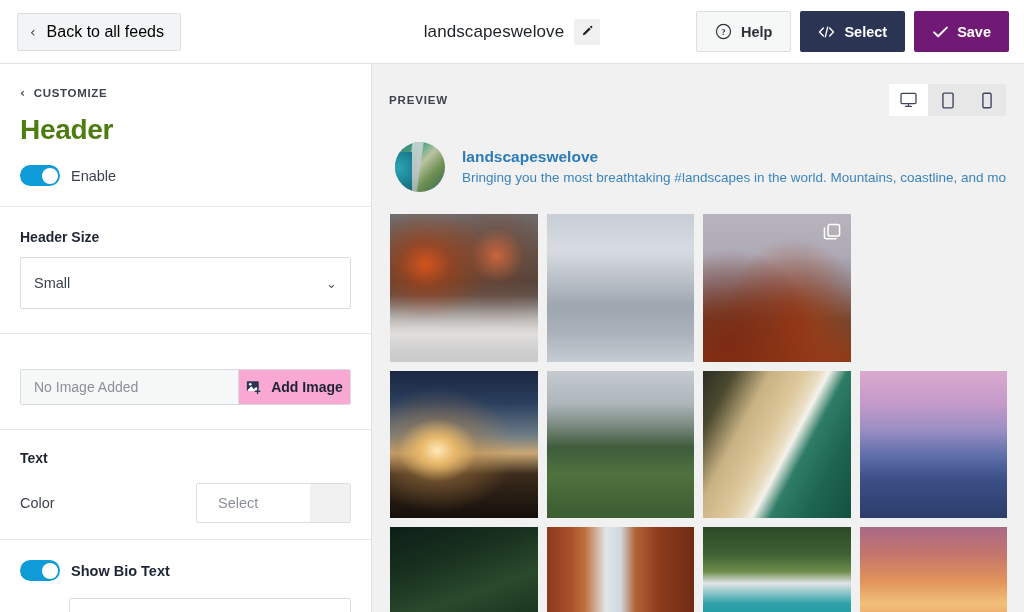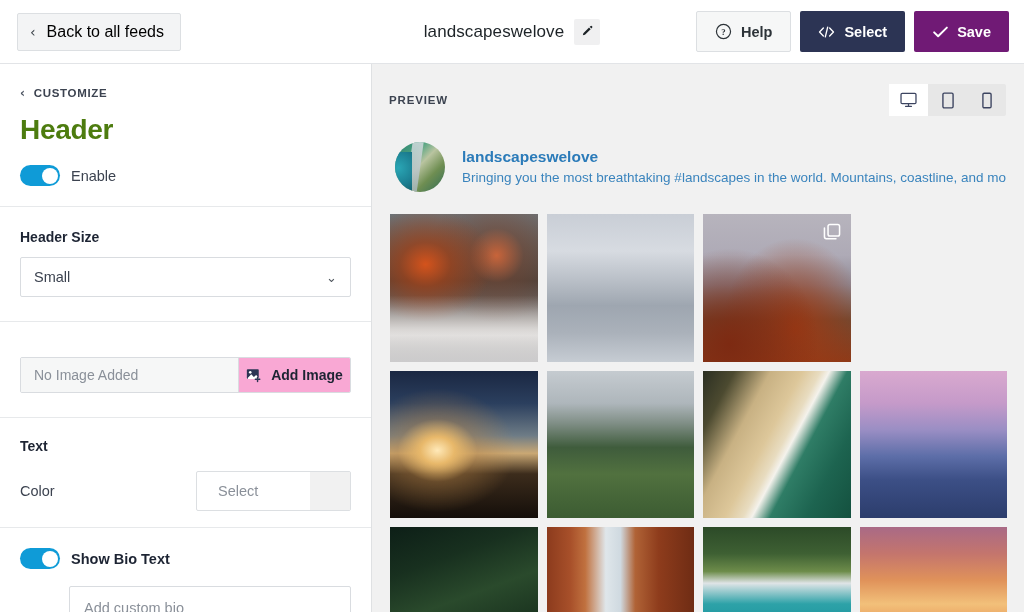--- a/index.html
+++ b/index.html
@@ -94,21 +94,21 @@
     font-size: 14px; font-weight: 700; color: #1d2433;
     display: flex; align-items: center; gap: 9px;
   }
   .info-icon {
     width: 14px; height: 14px; border: 1.3px solid #7d838d; border-radius: 50%;
     display: inline-flex; align-items: center; justify-content: center;
     font-size: 9.5px; color: #5b626c; font-weight: 700; line-height: 1;
     font-family: "Liberation Serif", serif;
   }
   .select-box {
-    margin-top: 12px; height: 40px; border: 1px solid #d9dce0; border-radius: 2px;
+    margin-top: 12px; height: 52px; border: 1px solid #d9dce0; border-radius: 2px;
     display: flex; align-items: center; padding: 0 13px; cursor: pointer;
     background: #fff;
   }
   .select-value { font-size: 14.5px; color: #3c4350; }
   .select-chev { margin-left: auto; font-size: 13px; color: #50575e;
     font-family: "DejaVu Sans", sans-serif; }
 
   .avatar-row {
     margin-top: 13px; height: 36px; display: flex;
     border: 1px solid #d9dce0; border-radius: 2px; overflow: hidden;

